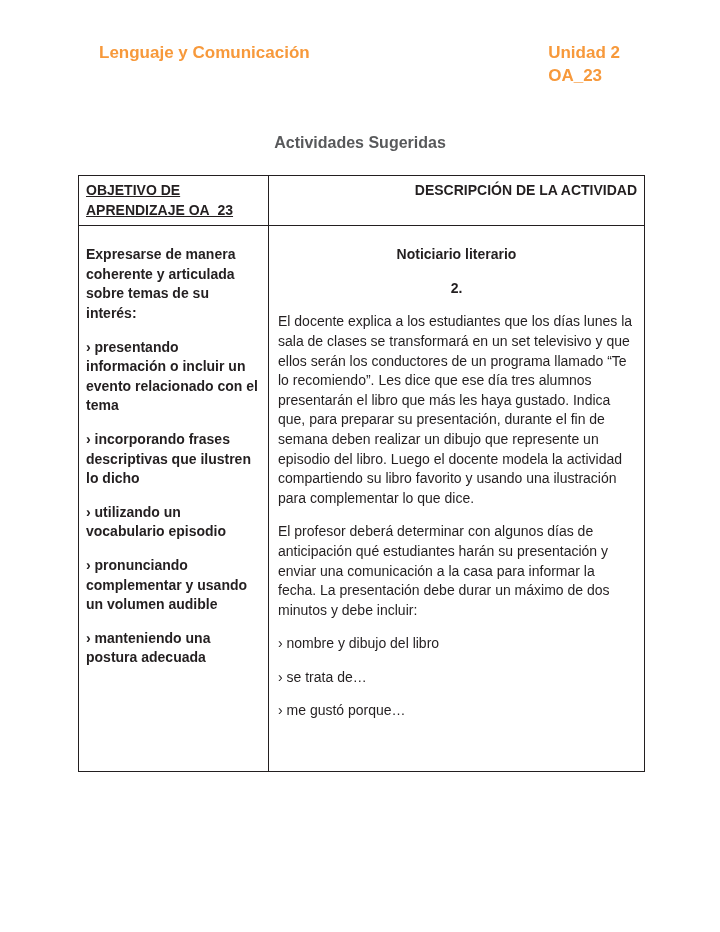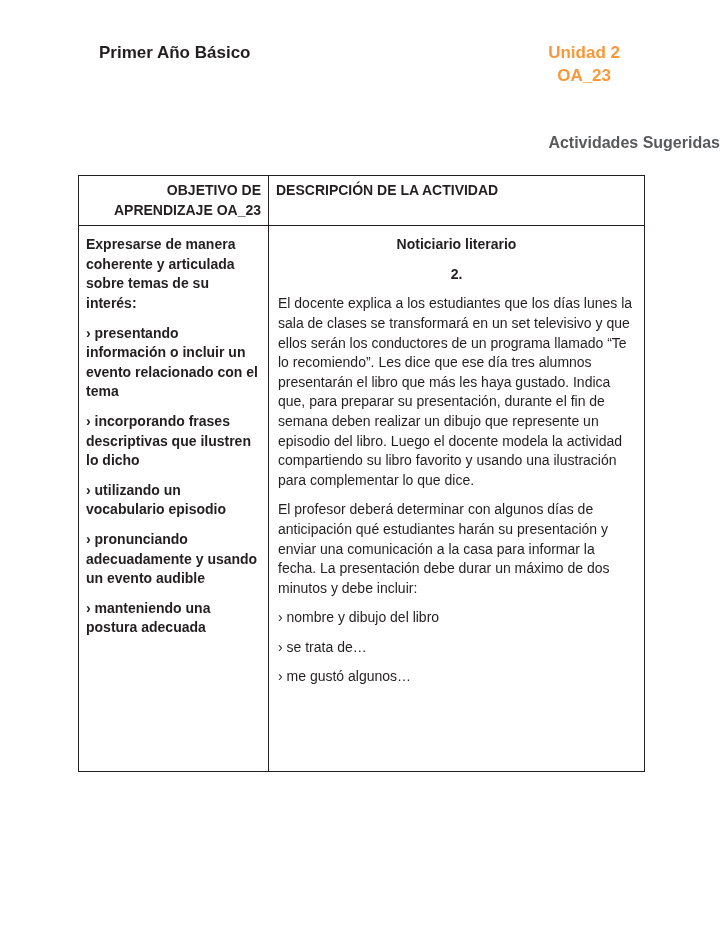--- a/index.html
+++ b/index.html
@@ -26,28 +26,28 @@
     justify-content: space-between;
     align-items: flex-start;
     padding: 41px 100px 0 99px;
   }
   .doc-header .line {
     font-size: 17px;
     font-weight: bold;
     line-height: 23px;
     white-space: nowrap;
   }
-  .doc-header-right { text-align: center; }
+  .doc-header-right { text-align: left; }
   .accent { color: #f7993b; }
   .black  { color: #231f20; }
 
   
   .page-title {
     margin: 47px 0 0 0;
-    text-align: right;
+    text-align: center;
     font-size: 16px;
     font-weight: bold;
     color: #58595b;
     line-height: 18px;
   }
 
   
   table.activities-table {
     border-collapse: collapse;
     table-layout: fixed;
@@ -63,41 +63,41 @@
     line-height: 1.4;
   }
   .col-objective { width: 190px; }
   .col-activity  { width: 376px; }
 
   .activities-table th {
     font-weight: bold;
     padding: 5px 7px;
     height: 38px;
   }
-  th.objective-header { text-align: right; }
-  th.activity-header  { text-align: left; }
+  th.objective-header { text-align: left; text-decoration: underline; }
+  th.activity-header  { text-align: right; }
 
   .activities-table td {
     padding: 5px 7px 6px 7px;
     height: 534px;
   }
   td.objective-cell { font-weight: bold; }
   td.activity-cell  { padding-left: 9px; padding-right: 9px; }
 
-  .cell-block { margin: 4px 0 10px 0; }
+  .cell-block { margin: 14px 0 10px 0; }
   .bold { font-weight: bold; text-align: center; }
 </style>
 </head>
 <body>
 
 <div class="page">
 
   <div class="doc-header">
     <div class="doc-header-left">
-      <div class="line black">Primer Año Básico</div>
+      <div class="line accent">Lenguaje y Comunicación</div>
     </div>
     <div class="doc-header-right">
       <div class="line accent">Unidad 2</div>
       <div class="line accent">OA_23</div>
     </div>
   </div>
 
   <h1 class="page-title">Actividades Sugeridas</h1>
 
   <table class="activities-table">
@@ -111,29 +111,29 @@
         <th class="activity-header">DESCRIPCIÓN DE LA ACTIVIDAD</th>
       </tr>
     </thead>
     <tbody>
       <tr>
         <td class="objective-cell">
           <p class="cell-block">Expresarse de manera coherente y articulada sobre temas de su interés:</p>
           <p class="cell-block">› presentando información o incluir un evento relacionado con el tema</p>
           <p class="cell-block">› incorporando frases descriptivas que ilustren lo dicho</p>
           <p class="cell-block">› utilizando un vocabulario episodio</p>
-          <p class="cell-block">› pronunciando adecuadamente y usando un evento audible</p>
+          <p class="cell-block">› pronunciando complementar y usando un volumen audible</p>
           <p class="cell-block">› manteniendo una postura adecuada</p>
         </td>
         <td class="activity-cell">
           <p class="cell-block bold">Noticiario literario</p>
           <p class="cell-block bold">2.</p>
           <p class="cell-block">El docente explica a los estudiantes que los días lunes la sala de clases se transformará en un set televisivo y que ellos serán los conductores de un programa llamado “Te lo recomiendo”. Les dice que ese día tres alumnos presentarán el libro que más les haya gustado. Indica que, para preparar su presentación, durante el fin de semana deben realizar un dibujo que represente un episodio del libro. Luego el docente modela la actividad compartiendo su libro favorito y usando una ilustración para complementar lo que dice.</p>
           <p class="cell-block">El profesor deberá determinar con algunos días de anticipación qué estudiantes harán su presentación y enviar una comunicación a la casa para informar la fecha. La presentación debe durar un máximo de dos minutos y debe incluir:</p>
           <p class="cell-block">› nombre y dibujo del libro</p>
           <p class="cell-block">› se trata de…</p>
-          <p class="cell-block">› me gustó algunos…</p>
+          <p class="cell-block">› me gustó porque…</p>
         </td>
       </tr>
     </tbody>
   </table>
 
 </div>
 
 </body></html>

